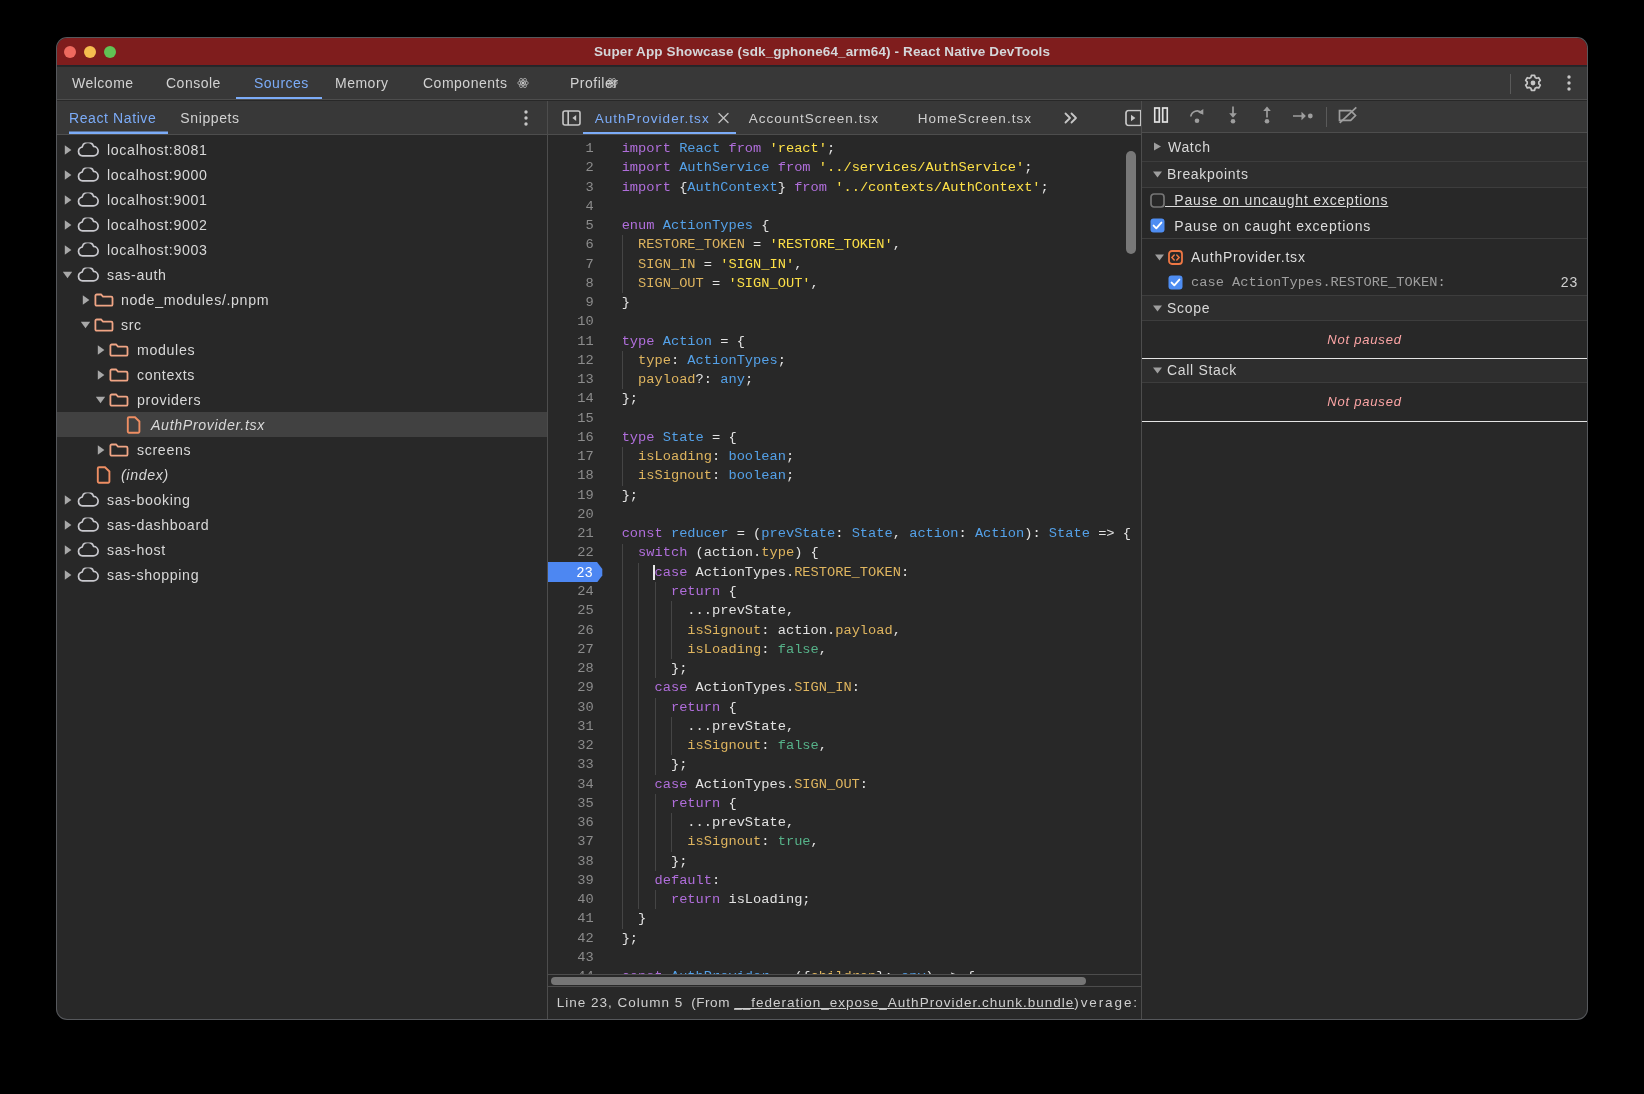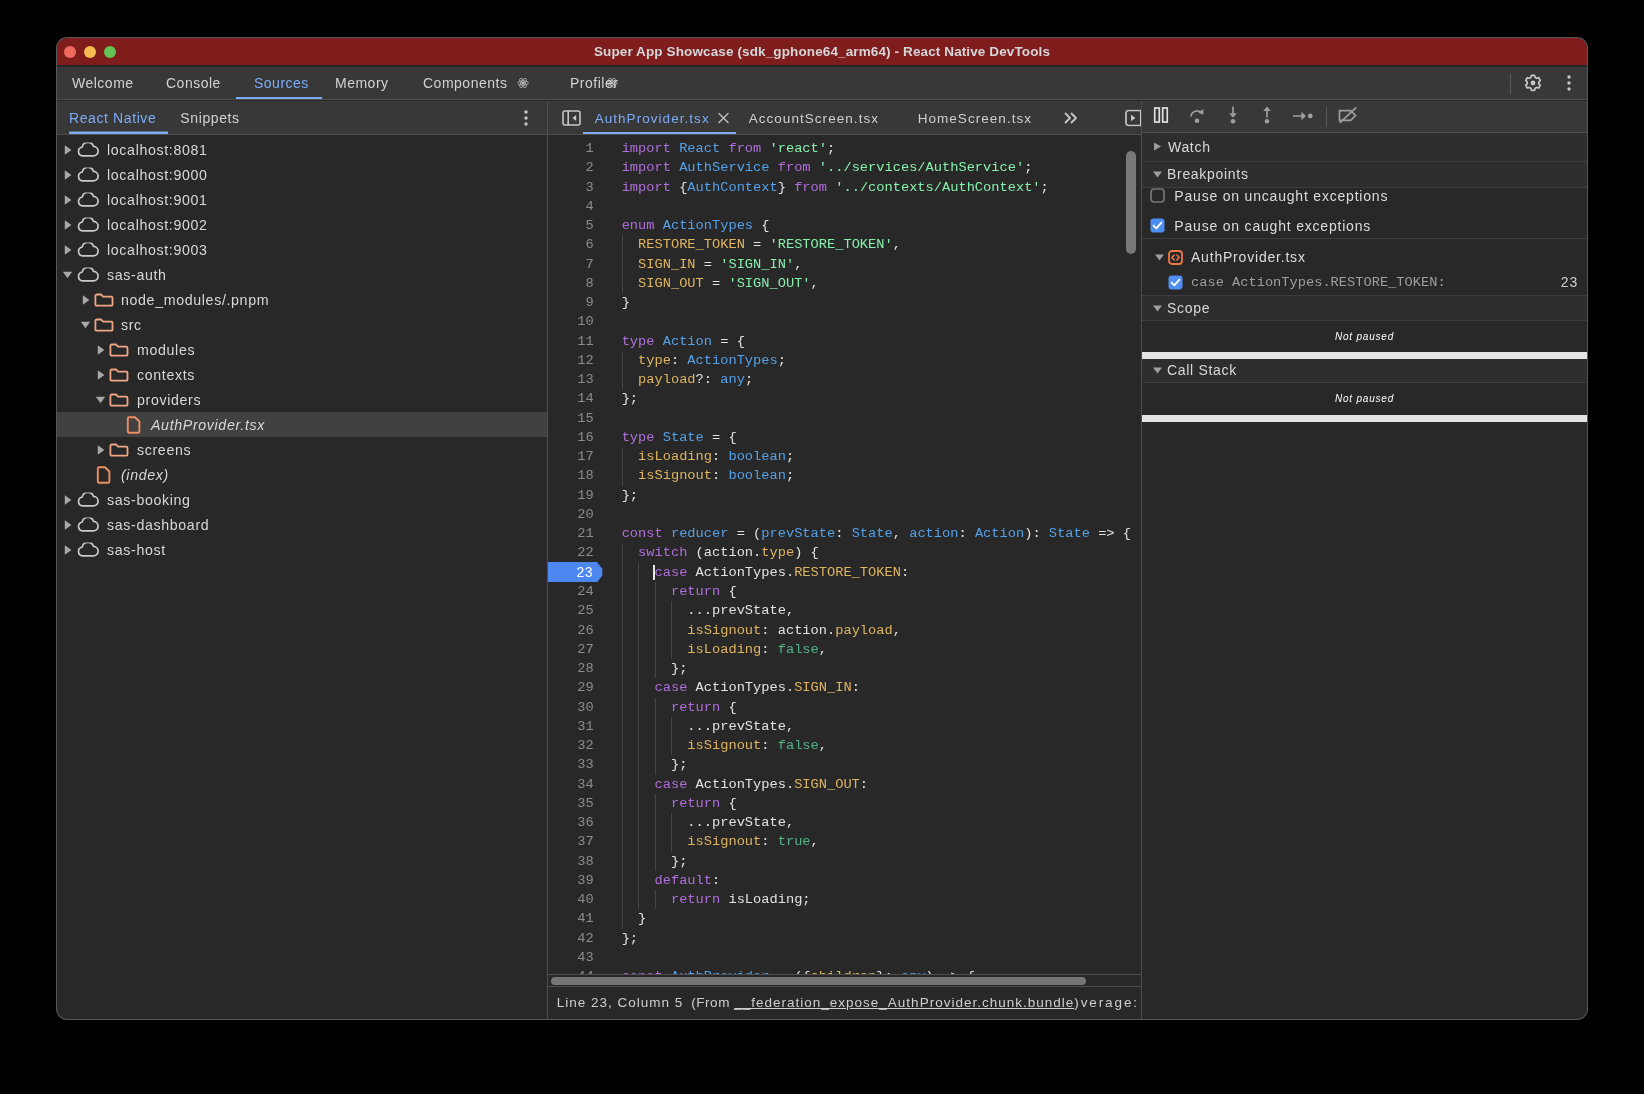--- a/index.html
+++ b/index.html
@@ -36,33 +36,33 @@
 .tsx { position:absolute; top:50%; transform:translateY(-50%); white-space:nowrap; letter-spacing:1.05px; }
 .tsi { position:absolute; top:50%; transform:translateY(-50%); line-height:0; }
 #editor { position:absolute; left:0; top:35px; width:100%; height:838px; overflow:hidden;
   font-family:"Liberation Mono", monospace; font-size:13.7px; }
 .ln { position:absolute; left:0; width:46px; text-align:right; color:#8c8c8c; height:19.26px;
   line-height:19.26px; }
 .cl { position:absolute; left:74px; height:19.26px; line-height:19.26px; white-space:pre; }
 .ig { position:absolute; width:1px; background:#454545; }
 .mark { position:absolute; left:-1px; }
 .k { color:#b06edb; } .b { color:#54a1e8; } .g { color:#dfb55f; }
-.s { color:#86efac; } .n { color:#56b289; } .w { color:#e2e2e2; }
+.s { color:#fde047; } .n { color:#56b289; } .w { color:#e2e2e2; }
 #hscroll { position:absolute; left:0; top:873px; width:100%; height:12.5px;
   border-top:1px solid #4d4d4d; border-bottom:1px solid #4d4d4d; }
 #hthumb { position:absolute; left:3px; top:1.8px; width:535px; height:8px; border-radius:4px; background:#757575; }
 #status { position:absolute; left:0; bottom:0; width:100%; height:32.5px; display:flex; align-items:center;
   font-size:13.5px; color:#cfcfcf; padding-left:9px; white-space:nowrap; overflow:hidden; }
 
 #dbgbar { height:32px; background:#383838; border-bottom:1px solid #4d4d4d; position:relative; }
 .dbgi { position:absolute; top:50%; transform:translate(-50%,-50%); }
 .sect { border-bottom:1px solid #3d3d3d; display:flex; align-items:center; font-size:14px;
   color:#d8d8d8; background:#2e2e2e; padding-left:11px; letter-spacing:0.7px; }
-.npan { border-bottom:7px solid #e5e5e5; display:flex; align-items:center; justify-content:center;
-  font-size:10px; font-style:italic; color:#ffffff; background:#282828; letter-spacing:0.8px; }
+.npan { border-bottom:1px solid #e5e5e5; display:flex; align-items:center; justify-content:center;
+  font-size:13px; font-style:italic; color:#fca5a5; background:#282828; letter-spacing:0.8px; }
 </style></head>
 <body>
 <div id="win">
   <div id="titlebar">
     <div class="tl-dot" style="left:7px;background:#ee6a5f"></div>
     <div class="tl-dot" style="left:27px;background:#f5bd4f"></div>
     <div class="tl-dot" style="left:47px;background:#61c354"></div>
     <div id="title">Super App Showcase (sdk_gphone64_arm64) - React Native DevTools</div>
   </div>
   <div id="maintabs">
@@ -253,20 +253,29 @@
             <span class="tl" style="left:50px;">sas-dashboard</span>
           </div>
 <div class="trow">
             <svg class="tico" style="left:7px" width="8" height="11" viewBox="0 0 8 11">
               <path d="M0.8 0.8 L7.4 5.5 L0.8 10.2 Z" fill="#a8a8a8"></path>
             </svg>
             <svg class="tico" style="left:20px" width="22" height="15" viewBox="0 0 22 15">
               <path d="M5.6 13.4 a4.5 4.5 0 0 1 -0.4 -8.9 a5.9 5.9 0 0 1 11.4 -0.6 a4.2 4.2 0 0 1 -0.5 9.5 Z" fill="none" stroke="#c9c9ce" stroke-width="1.7"></path>
             </svg>
             <span class="tl" style="left:50px;">sas-host</span>
+          </div>
+<div class="trow">
+            <svg class="tico" style="left:7px" width="8" height="11" viewBox="0 0 8 11">
+              <path d="M0.8 0.8 L7.4 5.5 L0.8 10.2 Z" fill="#a8a8a8"></path>
+            </svg>
+            <svg class="tico" style="left:20px" width="22" height="15" viewBox="0 0 22 15">
+              <path d="M5.6 13.4 a4.5 4.5 0 0 1 -0.4 -8.9 a5.9 5.9 0 0 1 11.4 -0.6 a4.2 4.2 0 0 1 -0.5 9.5 Z" fill="none" stroke="#c9c9ce" stroke-width="1.7"></path>
+            </svg>
+            <span class="tl" style="left:50px;">sas-shopping</span>
           </div>
         </div>
       </div>
     <div id="center">
         <div id="tabstrip">
 <span class="tsi" style="left:14px"><svg width="19" height="16" viewBox="0 0 19 16">
               <rect x="1" y="1" width="17" height="14" rx="2" fill="none" stroke="#c6c6c6" stroke-width="1.6"></rect>
               <line x1="6.2" y1="1" x2="6.2" y2="15" stroke="#c6c6c6" stroke-width="1.6"></line>
               <path d="M14.2 5 L10.4 8 L14.2 11 Z" fill="#c6c6c6"></path>
             </svg></span>
@@ -439,21 +448,21 @@
               <line x1="3.2" y1="17.3" x2="19.8" y2="1.8" stroke="#9e9e9e" stroke-width="1.7"></line>
             </svg></div>
 </div>
 <div class="sect" style="height:28.5px"><svg width="9" height="11" viewBox="0 0 9 11" style="margin:0 6px 0 0">
             <path d="M1 1.5 L8 5.5 L1 9.5 Z" fill="#9e9e9e"></path>
           </svg>Watch</div>
 <div class="sect" style="height:26px"><svg width="11" height="9" viewBox="0 0 11 9" style="margin:0 4px 0 -1px">
             <path d="M1 1.5 L10 1.5 L5.5 7.5 Z" fill="#9e9e9e"></path>
           </svg>Breakpoints</div>
 <div style="height:51px;border-bottom:1px solid #3d3d3d;font-size:14px;color:#dcdcdc;letter-spacing:0.8px;">
-  <div style="height:25.5px;display:flex;padding-left:8px;"><svg width="15" height="15" viewBox="0 0 15 15">
+  <div style="height:25.5px;display:flex;align-items:center;padding-left:8px;text-decoration:underline;"><svg width="15" height="15" viewBox="0 0 15 15">
               <rect x="1" y="1" width="13" height="13" rx="3" fill="none" stroke="#767676" stroke-width="1.7"></rect>
             </svg>&nbsp;&nbsp;Pause on uncaught exceptions</div>
   <div style="height:25.5px;display:flex;align-items:center;padding-left:8px;"><svg width="15" height="15" viewBox="0 0 15 15">
               <rect x="0.5" y="0.5" width="14" height="14" rx="3" fill="#4e8df2"></rect>
               <path d="M3.6 7.6 L6.3 10.3 L11.4 4.6" fill="none" stroke="#fff" stroke-width="1.9" stroke-linecap="round" stroke-linejoin="round"></path>
             </svg>&nbsp;&nbsp;Pause on caught exceptions</div>
 </div>
 <div style="height:57.5px;border-bottom:1px solid #3d3d3d;font-size:14px;color:#dcdcdc;letter-spacing:0.8px;padding-top:6px;">
   <div style="height:25px;position:relative;">
             <span style="position:absolute;left:13px;top:8px;line-height:0;"><svg width="11" height="9" viewBox="0 0 11 9" style="margin:0 4px 0 -1px">

